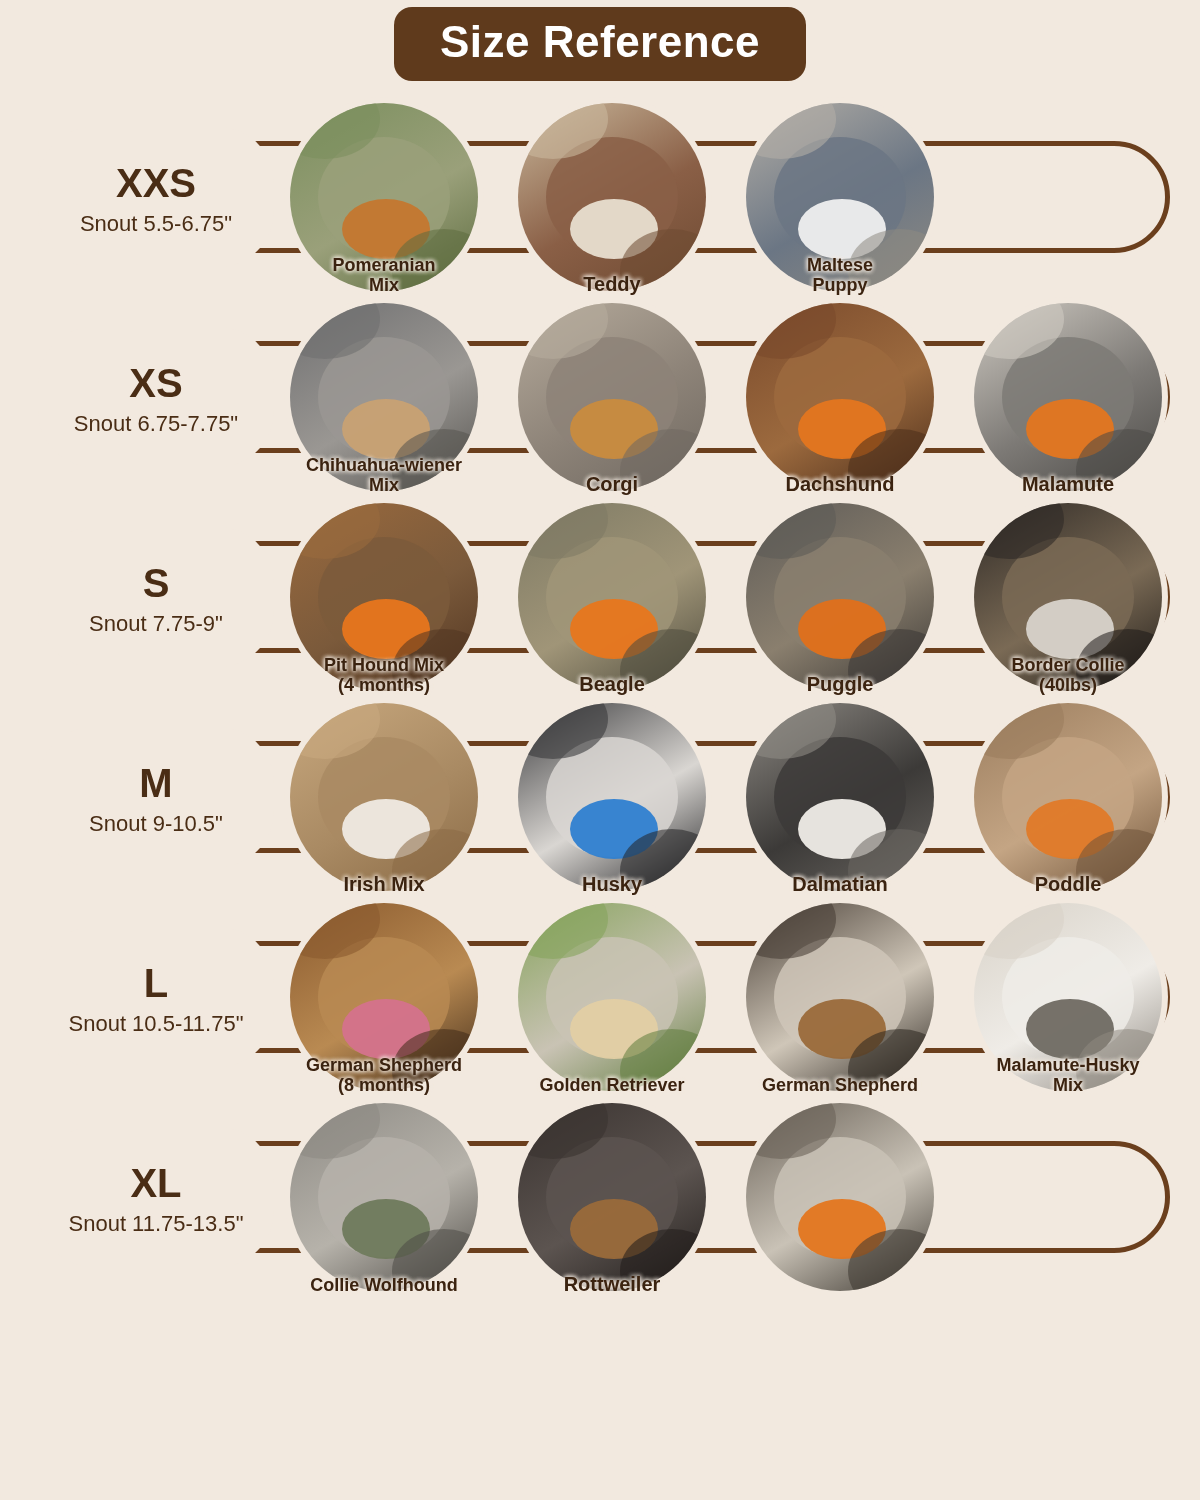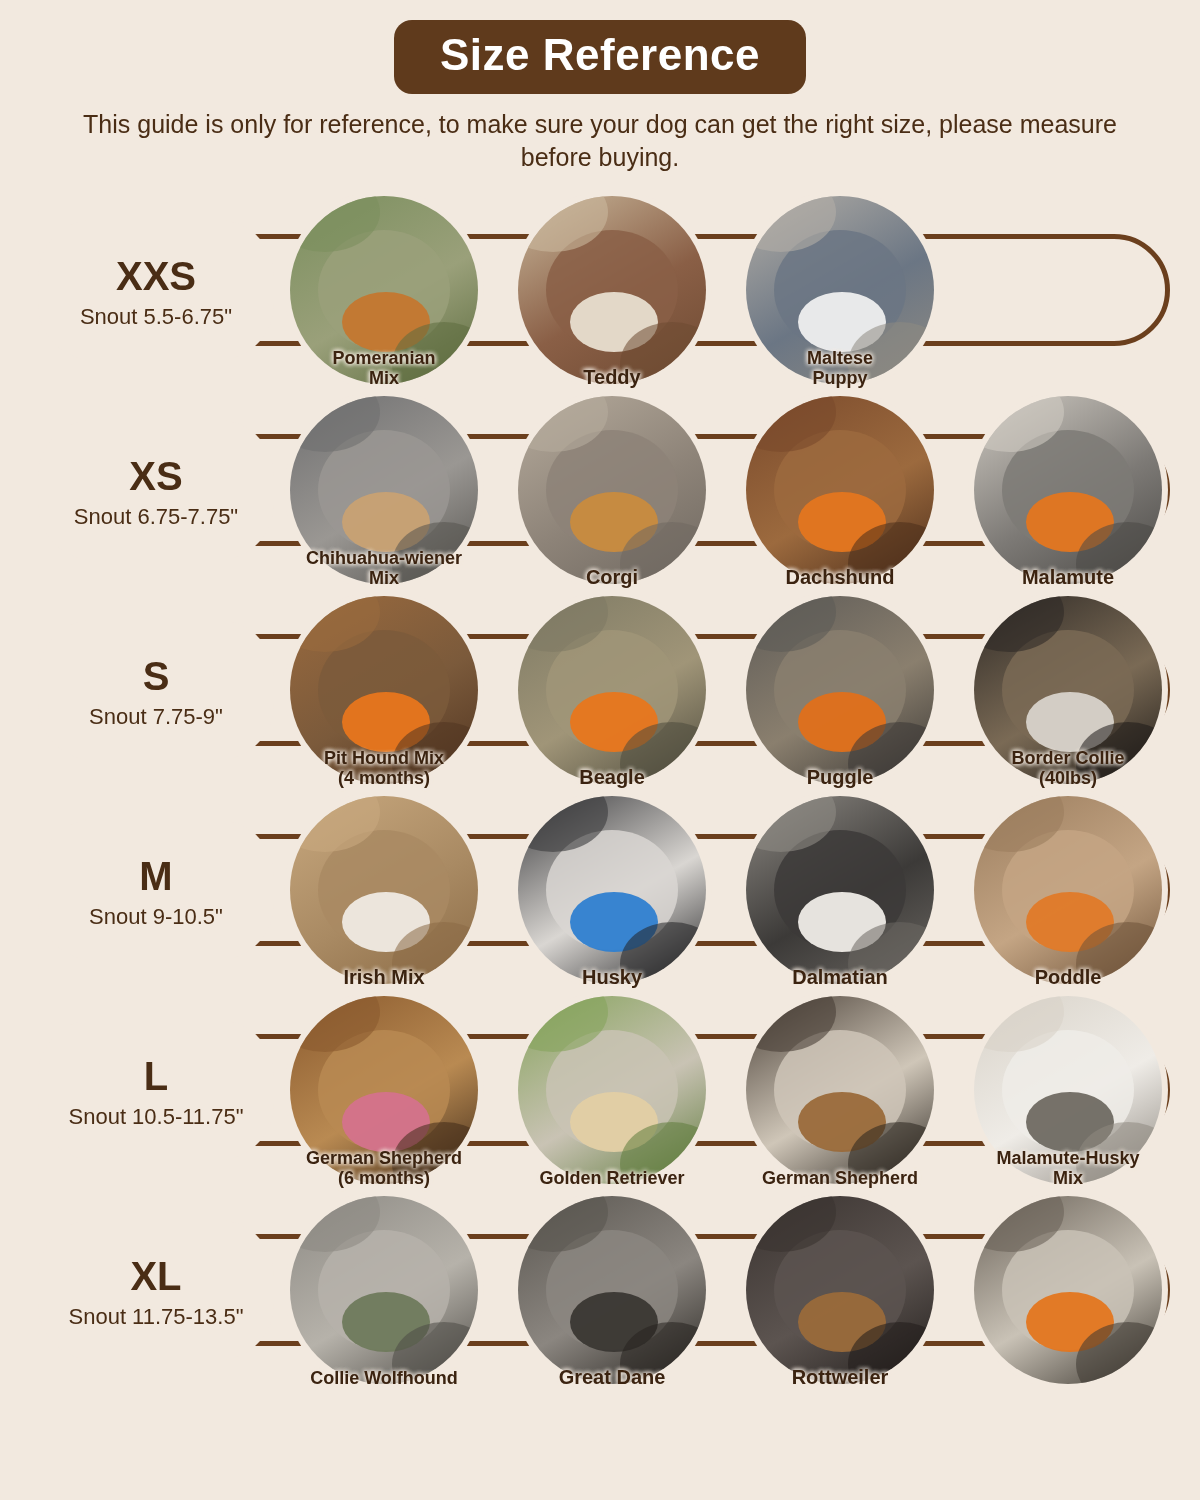--- a/index.html
+++ b/index.html
@@ -12,21 +12,21 @@
     height: 1500px;
     background: #f2e9df;
     font-family: "Liberation Sans", sans-serif;
     color: #4a2d15;
     overflow: hidden;
     position: relative;
   }
 
   
   .header {
-    padding-top: 20px;
+    padding-top: 7px;
     text-align: center;
   }
   .title-pill {
     display: inline-block;
     background: #5f3a1c;
     color: #ffffff;
     font-size: 44px;
     font-weight: bold;
     letter-spacing: 0.5px;
     padding: 12px 46px 16px;
@@ -156,21 +156,20 @@
   .caption .sub {
     display: block;
     font-weight: bold;
   }
 </style>
 </head>
 <body>
 
 <div class="header">
   <div class="title-pill">Size Reference</div>
-  <div class="subtitle">This guide is only for reference, to make sure your dog can get the right size, please measure before buying.</div>
 </div>
 
 <div class="rows" id="rows-container">
     <div class="row">
       <div class="bracket"></div>
       <div class="size-box">
         <div class="size-label">XXS</div>
         <div class="size-snout">Snout 5.5-6.75"</div>
       </div>
       <div class="cards">
@@ -377,21 +376,21 @@
       <div class="cards">
         <div class="card">
           <div class="photo-wrap">
             <div class="photo" style="background: linear-gradient(150deg, rgb(138, 90, 46) 0%, rgb(185, 138, 82) 55%, rgb(63, 42, 24) 100%);">
               <div class="g1" style="left: 28px; top: 34px; width: 132px; height: 120px; background: rgb(185, 138, 82); opacity: 0.85;"></div>
               <div class="g2" style="left: 52px; top: 96px; width: 88px; height: 60px; background: rgb(212, 114, 140); border-radius: 44px / 30px; opacity: 0.95;"></div>
               <div class="g3" style="left: -20px; top: -24px; width: 110px; height: 80px; background: rgb(138, 90, 46); opacity: 0.6;"></div>
               <div class="g4" style="right: -18px; bottom: -22px; width: 104px; height: 84px; background: rgb(63, 42, 24); opacity: 0.55;"></div>
             </div>
           </div>
-          <div class="caption small"><span>German Shepherd</span><span class="sub">(6 months)</span></div>
+          <div class="caption small"><span>German Shepherd</span><span class="sub">(8 months)</span></div>
         </div>
         <div class="card">
           <div class="photo-wrap">
             <div class="photo" style="background: linear-gradient(150deg, rgb(134, 163, 92) 0%, rgb(201, 195, 180) 55%, rgb(95, 123, 60) 100%);">
               <div class="g1" style="left: 28px; top: 34px; width: 132px; height: 120px; background: rgb(201, 195, 180); opacity: 0.85;"></div>
               <div class="g2" style="left: 52px; top: 96px; width: 88px; height: 60px; background: rgb(227, 207, 164); border-radius: 44px / 30px; opacity: 0.95;"></div>
               <div class="g3" style="left: -20px; top: -24px; width: 110px; height: 80px; background: rgb(134, 163, 92); opacity: 0.6;"></div>
               <div class="g4" style="right: -18px; bottom: -22px; width: 104px; height: 84px; background: rgb(95, 123, 60); opacity: 0.55;"></div>
             </div>
           </div>
@@ -434,31 +433,20 @@
               <div class="g1" style="left: 28px; top: 34px; width: 132px; height: 120px; background: rgb(182, 178, 170); opacity: 0.85;"></div>
               <div class="g2" style="left: 52px; top: 96px; width: 88px; height: 60px; background: rgb(111, 122, 92); border-radius: 44px / 30px; opacity: 0.95;"></div>
               <div class="g3" style="left: -20px; top: -24px; width: 110px; height: 80px; background: rgb(141, 138, 132); opacity: 0.6;"></div>
               <div class="g4" style="right: -18px; bottom: -22px; width: 104px; height: 84px; background: rgb(77, 74, 69); opacity: 0.55;"></div>
             </div>
           </div>
           <div class="caption small"><span>Collie Wolfhound</span></div>
         </div>
         <div class="card">
           <div class="photo-wrap">
-            <div class="photo" style="background: linear-gradient(150deg, rgb(90, 86, 80) 0%, rgb(139, 134, 128) 55%, rgb(38, 35, 31) 100%);">
-              <div class="g1" style="left: 28px; top: 34px; width: 132px; height: 120px; background: rgb(139, 134, 128); opacity: 0.85;"></div>
-              <div class="g2" style="left: 52px; top: 96px; width: 88px; height: 60px; background: rgb(58, 55, 51); border-radius: 44px / 30px; opacity: 0.95;"></div>
-              <div class="g3" style="left: -20px; top: -24px; width: 110px; height: 80px; background: rgb(90, 86, 80); opacity: 0.6;"></div>
-              <div class="g4" style="right: -18px; bottom: -22px; width: 104px; height: 84px; background: rgb(38, 35, 31); opacity: 0.55;"></div>
-            </div>
-          </div>
-          <div class="caption"><span>Great Dane</span></div>
-        </div>
-        <div class="card">
-          <div class="photo-wrap">
             <div class="photo" style="background: linear-gradient(150deg, rgb(58, 51, 48) 0%, rgb(92, 84, 80) 55%, rgb(32, 28, 26) 100%);">
               <div class="g1" style="left: 28px; top: 34px; width: 132px; height: 120px; background: rgb(92, 84, 80); opacity: 0.85;"></div>
               <div class="g2" style="left: 52px; top: 96px; width: 88px; height: 60px; background: rgb(154, 106, 58); border-radius: 44px / 30px; opacity: 0.95;"></div>
               <div class="g3" style="left: -20px; top: -24px; width: 110px; height: 80px; background: rgb(58, 51, 48); opacity: 0.6;"></div>
               <div class="g4" style="right: -18px; bottom: -22px; width: 104px; height: 84px; background: rgb(32, 28, 26); opacity: 0.55;"></div>
             </div>
           </div>
           <div class="caption"><span>Rottweiler</span></div>
         </div>
         <div class="card">

